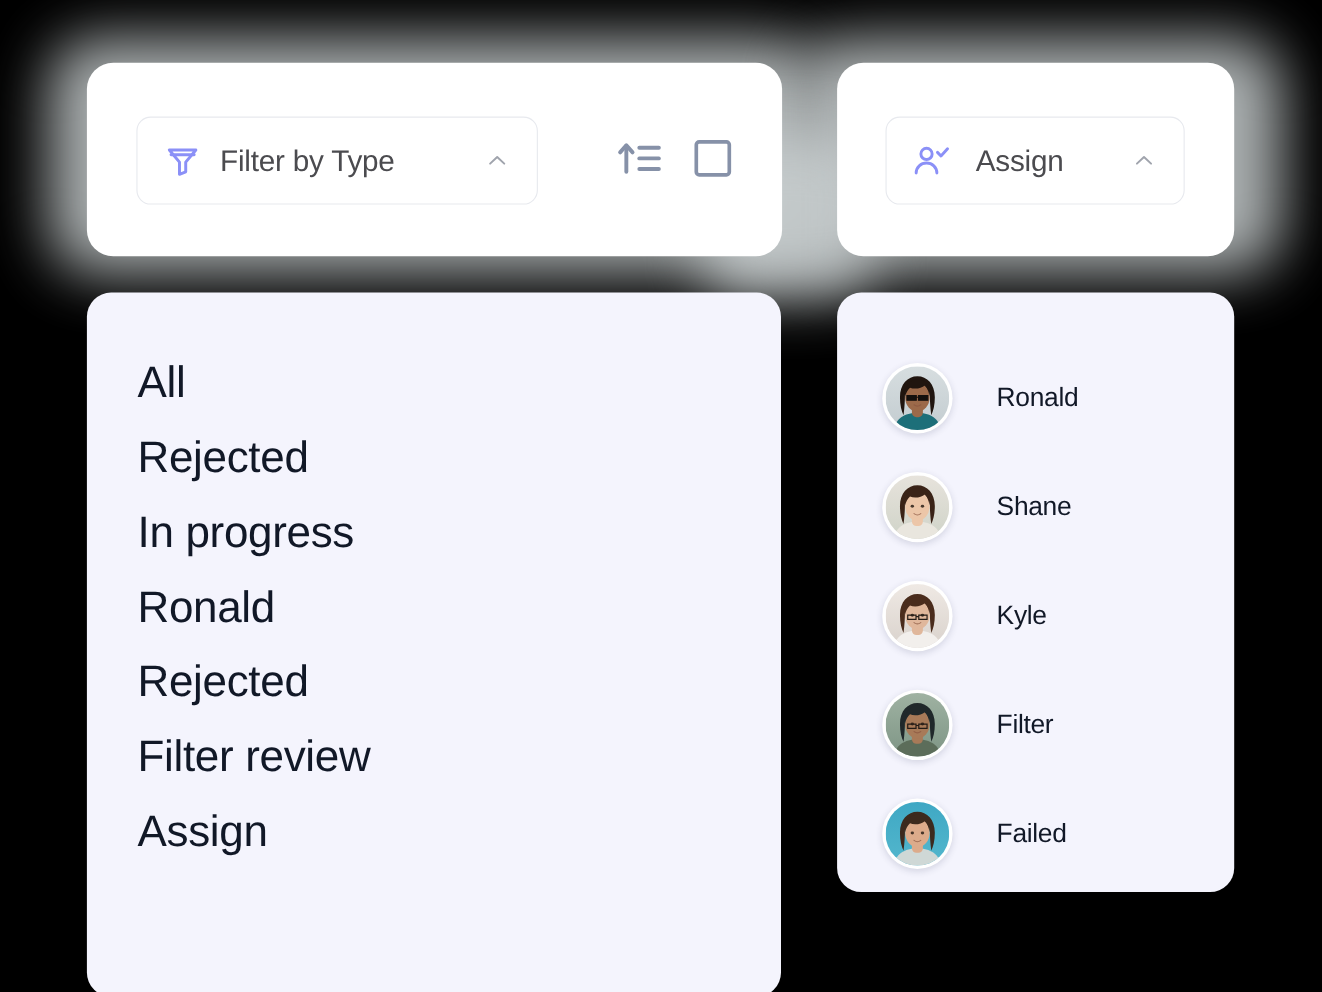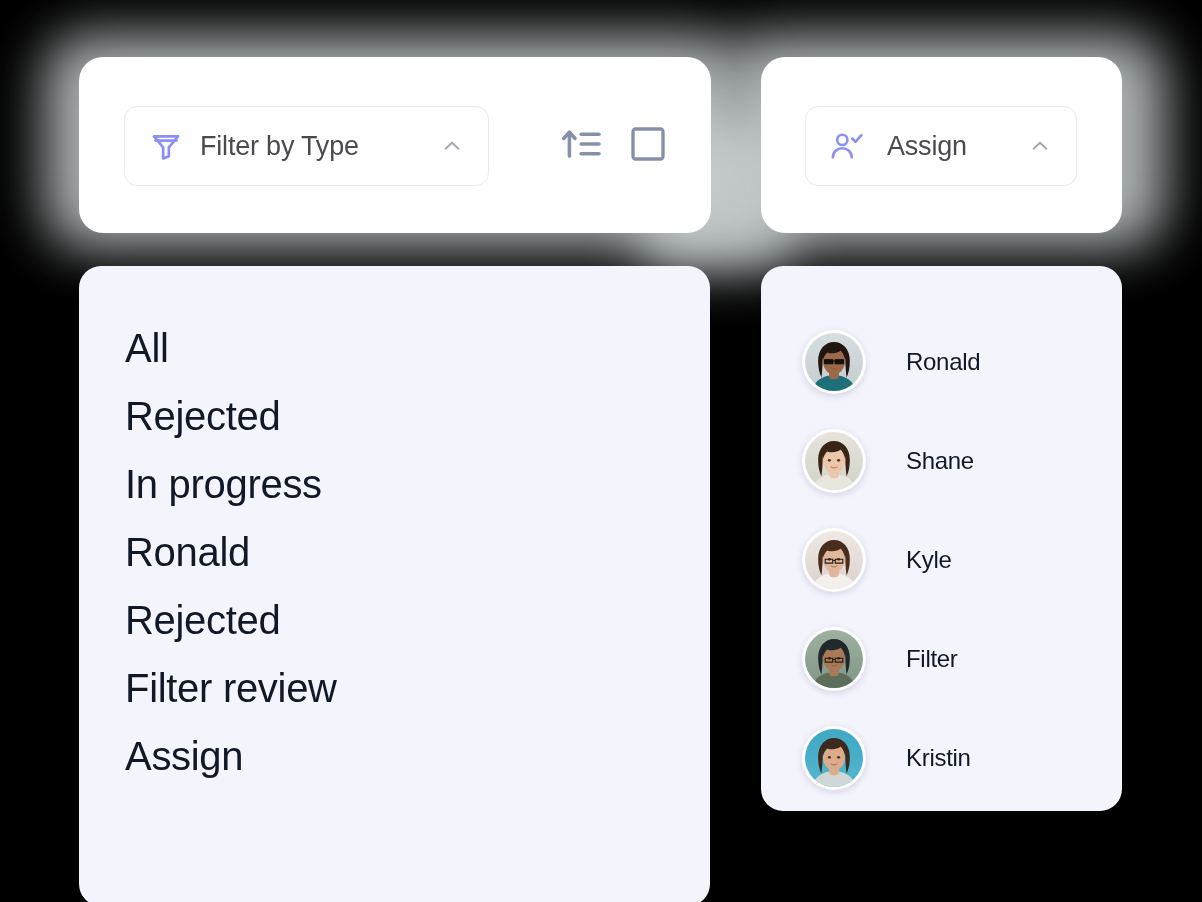--- a/index.html
+++ b/index.html
@@ -389,18 +389,18 @@
                 <rect x="26.5" y="39" width="11" height="12" rx="4.5" fill="#dcab8b"></rect>
                 <path d="M14.5 31c0-13 7.8-21 17.5-21s17.5 8 17.5 21c0 8-1.6 14-3.6 18-1.1-8.5-1.4-15-1.4-20 0-5-5-8.8-12.5-8.8S19.5 24 19.5 29c0 5-.3 11.5-1.4 20-2-4-3.6-10-3.6-18z" fill="#3c2a1e"></path>
                 <ellipse cx="32" cy="31" rx="12.3" ry="14.6" fill="#dcab8b"></ellipse>
                 <path d="M19.6 30.5c-.9-10.4 4.7-17.6 12.4-17.6s13.3 7.2 12.4 17.6c-1.4-6.4-3.2-9.6-5-11.2-3.3 3.1-10.6 4-14.8 2.1-2.2 1.9-4 5.1-5 9.1z" fill="#3c2a1e"></path>
                 <ellipse cx="26.9" cy="31.2" rx="1.7" ry="1.5" fill="#2b2018" opacity=".85"></ellipse>
                 <ellipse cx="37.1" cy="31.2" rx="1.7" ry="1.5" fill="#2b2018" opacity=".85"></ellipse>
                 <path d="M28.6 38.6c1.9 1.5 4.9 1.5 6.8 0" stroke="#8a5540" stroke-width="1.1" fill="none" stroke-linecap="round" opacity=".7"></path>
               </svg>
             </div>
           </div>
-          <span class="assignee-name">Kristin</span>
+          <span class="assignee-name">Failed</span>
         </div>
       </div>
   </div>
 
 </div>
 
 </body></html>

